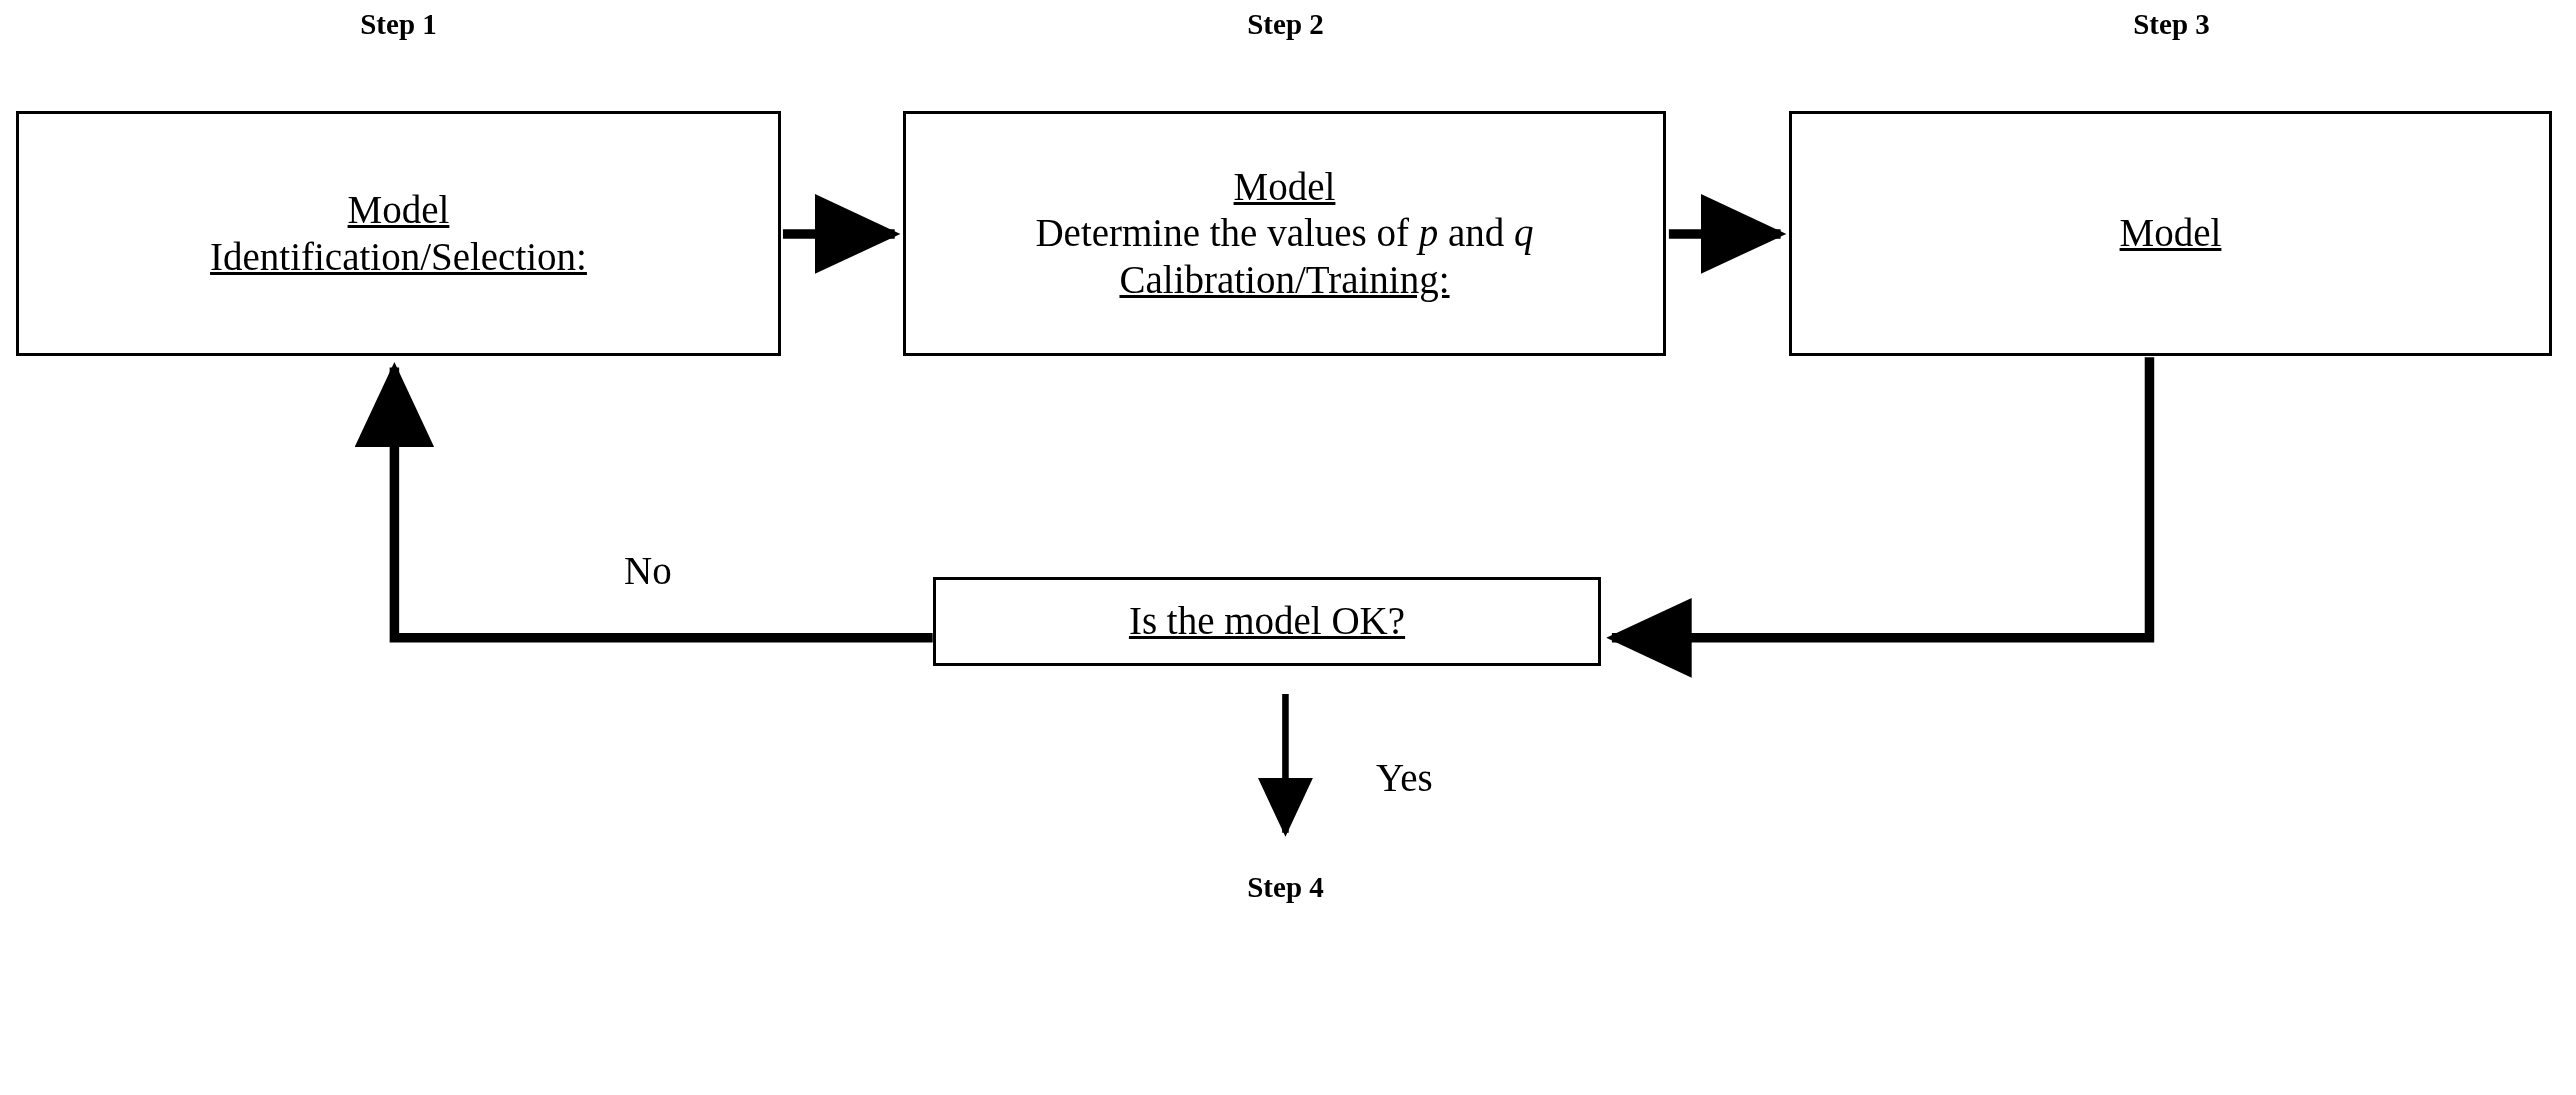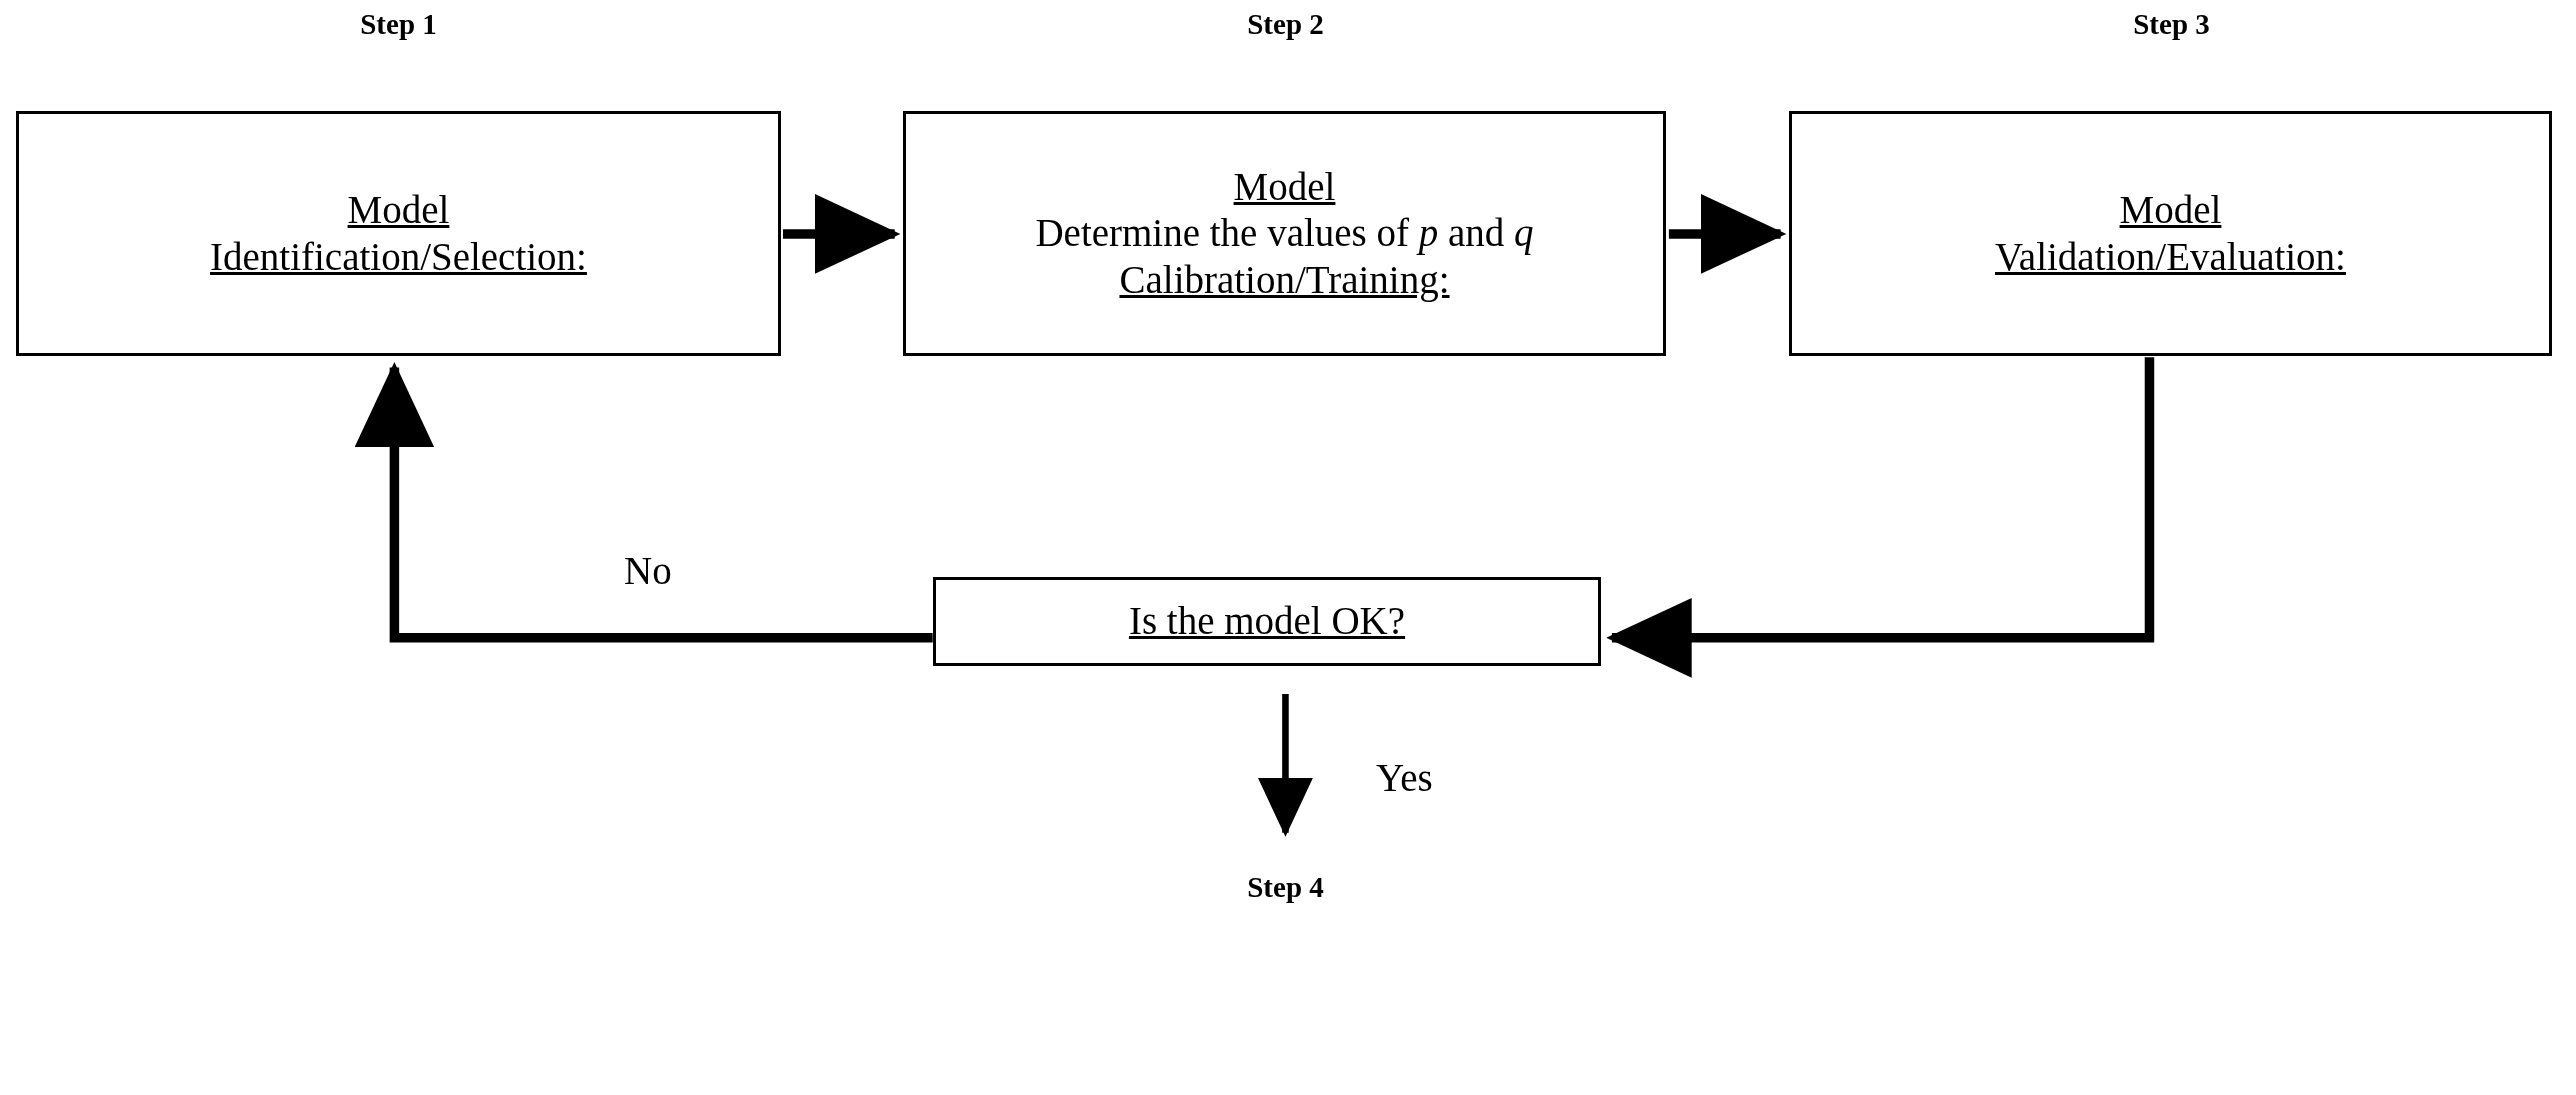--- a/index.html
+++ b/index.html
@@ -129,21 +129,20 @@
   </div>
 
   <div class="node" id="node-step2">
     <span class="line big">Model</span>
     <span class="line small"><span>Determine the values of </span><span class="ital">p</span><span> and </span><span class="ital">q</span></span>
     <span class="line big">Calibration/Training:</span>
   </div>
 
   <div class="node" id="node-step3">
     <span class="line big">Model</span>
-    <span class="line big">Validation/Evaluation:</span>
   </div>
 
   <div class="node" id="node-decision">
     <span class="line big">Is the model OK?</span>
   </div>
 
 
   <div class="edge-label" id="lbl-no">No</div>
   <div class="edge-label" id="lbl-yes">Yes</div>
 

